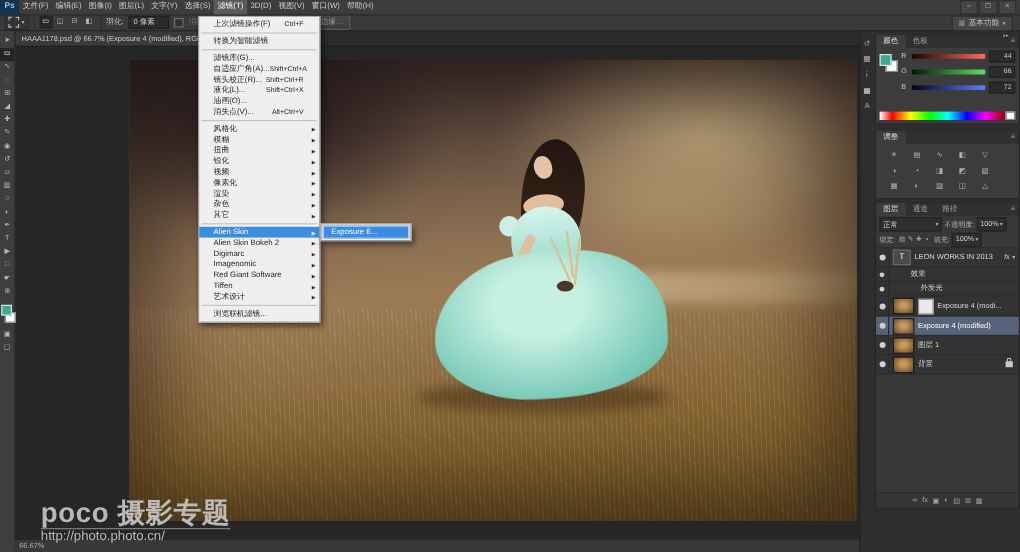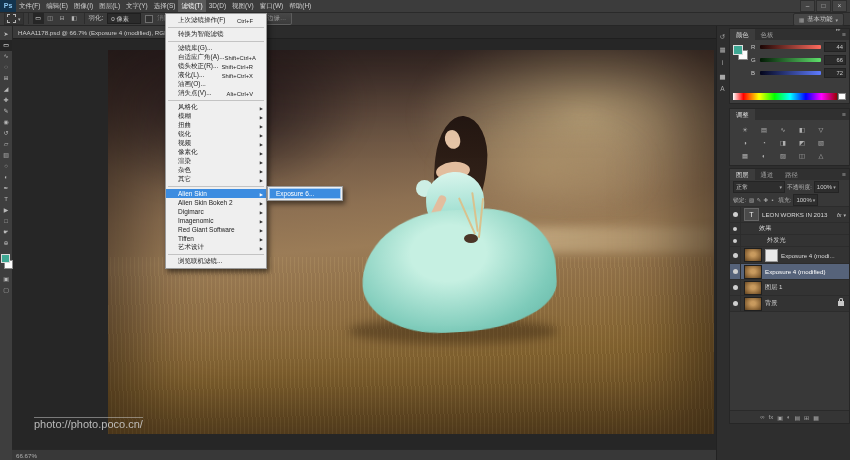--- a/index.html
+++ b/index.html
@@ -284,21 +284,22 @@
         <div class="hands"></div>
       </div>
     </div>
   </div>
 
   <div class="statusbar">
     <span class="zoomtxt">66.67%</span>
   </div>
 
   <div class="watermark">
-    <div class="wm2">photo://photo.poco.cn/</div>
+    <div class="wm1">poco 摄影专题</div>
+    <div class="wm2">http://photo.photo.cn/</div>
   </div>
 
   <div class="filtermenu">
 
       <div class="mrow">
         <span class="mlabel">上次滤镜操作(F)</span>
         <span class="mshort">Ctrl+F</span>
         <span class="marrow"></span>
       </div>
 

